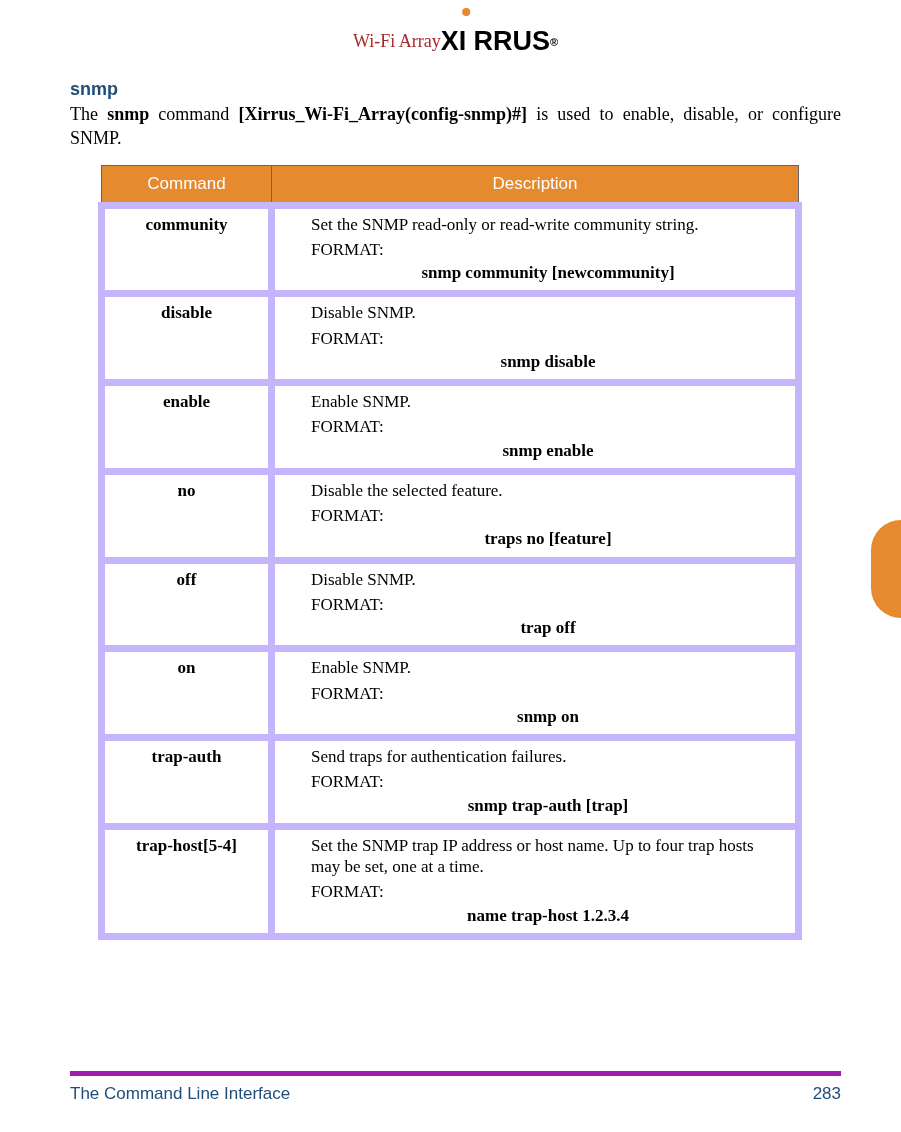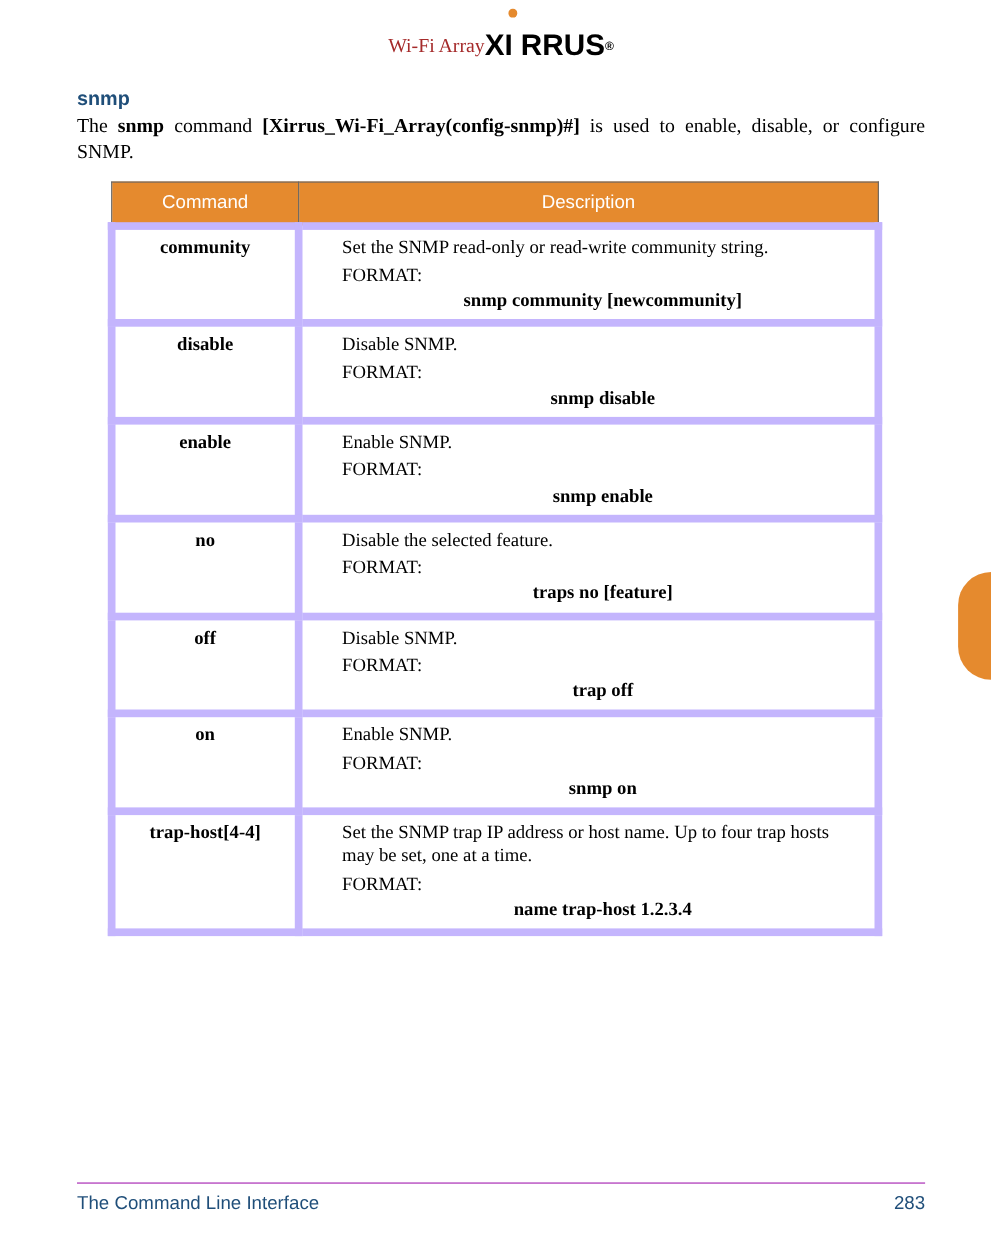--- a/index.html
+++ b/index.html
@@ -131,21 +131,21 @@
     background: #e58a2e;
     border-top-left-radius: 30px;
     border-bottom-left-radius: 30px;
   }
   
   .footer {
     position: absolute;
     left: 70px;
     right: 60px;
     bottom: 28px;
-    border-top: 1px solid #a21caf;
+    border-top: 5px solid #a21caf;
     padding-top: 8px;
     display: flex;
     justify-content: space-between;
     font-family: Arial, Helvetica, sans-serif;
     font-size: 17px;
     color: #1f4e79;
   }
 </style>
 </head>
 <body>
@@ -222,21 +222,29 @@
       </tr>
       <tr>
         <td class="cmd-name">on</td>
         <td class="cmd-desc">
           <span>Enable SNMP.</span>
           <span class="fmt-label">FORMAT:</span>
           <span class="fmt-cmd">snmp on</span>
         </td>
       </tr>
       <tr>
-        <td class="cmd-name">trap-host[4-4]</td>
+        <td class="cmd-name">trap-auth</td>
+        <td class="cmd-desc">
+          <span>Send traps for authentication failures.</span>
+          <span class="fmt-label">FORMAT:</span>
+          <span class="fmt-cmd">snmp trap-auth [trap]</span>
+        </td>
+      </tr>
+      <tr>
+        <td class="cmd-name">trap-host[5-4]</td>
         <td class="cmd-desc">
           <span>Set the SNMP trap IP address or host name. Up to four trap hosts may be set, one at a time.</span>
           <span class="fmt-label">FORMAT:</span>
           <span class="fmt-cmd">name trap-host 1.2.3.4</span>
         </td>
       </tr>
     </tbody>
   </table>
 
   <div class="side-tab"></div>

